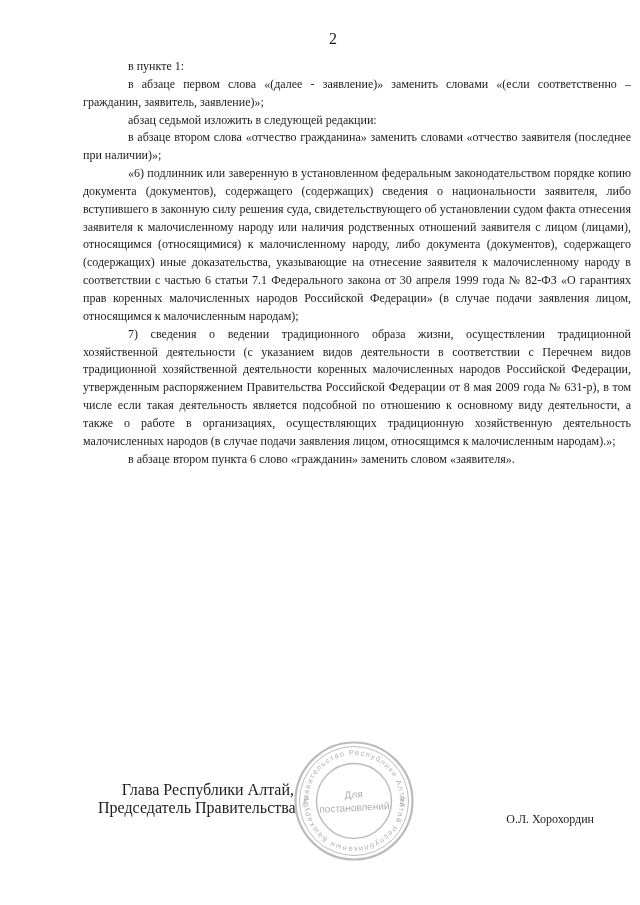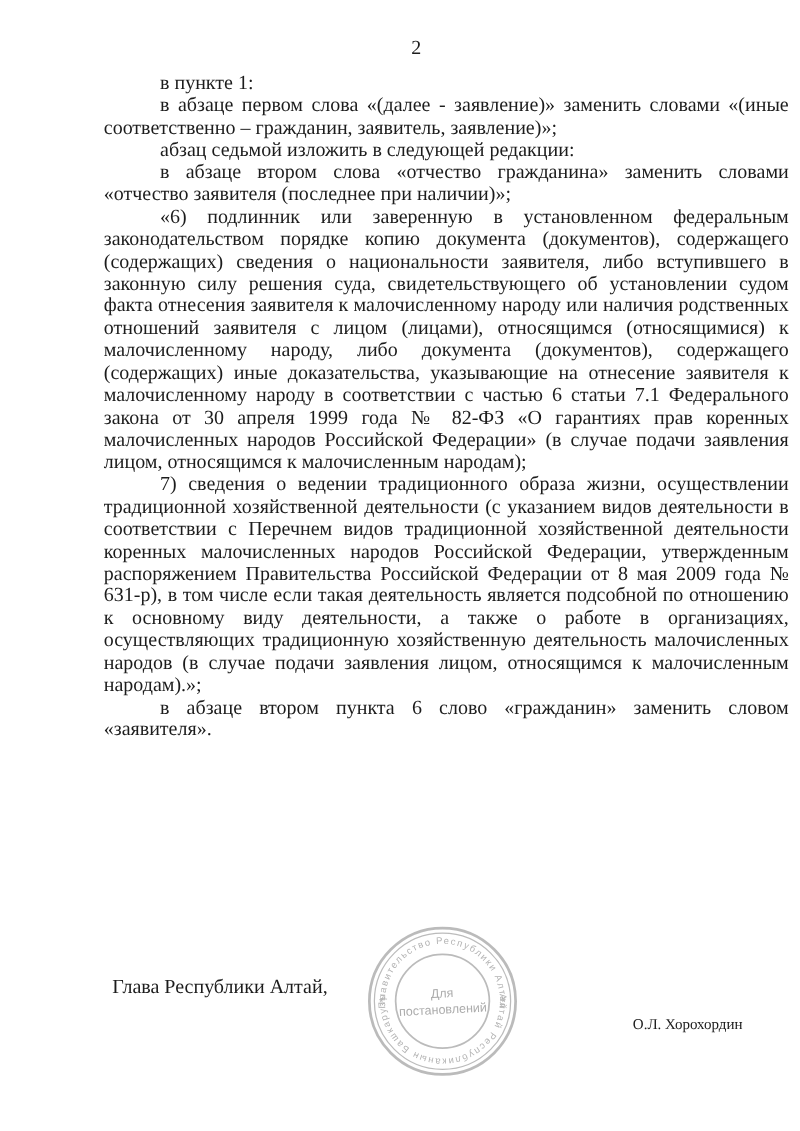--- a/index.html
+++ b/index.html
@@ -11,27 +11,27 @@
     font-family:"Liberation Serif","DejaVu Serif",serif;
     color:#1c1c1c;
     overflow:hidden;
   }
   .page-number{
     position:absolute;top:30px;left:83px;width:500px;
     text-align:center;font-size:16px;
   }
   .body-text{
     position:absolute;top:58px;left:83px;width:548px;
-    font-size:16px;line-height:17.85px;
+    font-size:12px;line-height:17.85px;
     text-align:justify;
   }
   .body-text p{margin:0;text-indent:45px;}
   .signature-block{
-    position:absolute;top:781px;left:78px;width:196px;
-    font-size:16px;line-height:18px;text-align:center;font-family:Liberation Serif, serif;
+    position:absolute;top:781px;left:98px;width:196px;
+    font-size:16px;line-height:18px;text-align:right;font-family:Liberation Serif, serif;
   }
   .signature-block div{white-space:nowrap;}
   .signatory-name{
     position:absolute;top:812px;right:46px;
     font-size:12px;white-space:nowrap;
   }
   .stamp{
     position:absolute;left:292px;top:739px;
     width:124px;height:124px;
     opacity:0.85;
@@ -45,30 +45,31 @@
 </style>
 </head>
 <body>
 
 <div class="page">
 
   <div class="page-number">2</div>
 
   <div class="body-text">
       <p>в пункте 1:</p>
-      <p>в абзаце первом слова «(далее - заявление)» заменить словами «(иные соответственно – гражданин, заявитель, заявление)»;</p>
+      <p>в абзаце первом слова «(далее - заявление)» заменить словами «(если соответственно – гражданин, заявитель, заявление)»;</p>
       <p>абзац седьмой изложить в следующей редакции:</p>
       <p>в абзаце втором слова «отчество гражданина» заменить словами «отчество заявителя (последнее при наличии)»;</p>
       <p>«6) подлинник или заверенную в установленном федеральным законодательством порядке копию документа (документов), содержащего (содержащих) сведения о национальности заявителя, либо вступившего в законную силу решения суда, свидетельствующего об установлении судом факта отнесения заявителя к малочисленному народу или наличия родственных отношений заявителя с лицом (лицами), относящимся (относящимися) к малочисленному народу, либо документа (документов), содержащего (содержащих) иные доказательства, указывающие на отнесение заявителя к малочисленному народу в соответствии с частью 6 статьи 7.1 Федерального закона от 30 апреля 1999 года № 82-ФЗ «О гарантиях прав коренных малочисленных народов Российской Федерации» (в случае подачи заявления лицом, относящимся к малочисленным народам);</p>
       <p>7) сведения о ведении традиционного образа жизни, осуществлении традиционной хозяйственной деятельности (с указанием видов деятельности в соответствии с Перечнем видов традиционной хозяйственной деятельности коренных малочисленных народов Российской Федерации, утвержденным распоряжением Правительства Российской Федерации от 8 мая 2009 года № 631-р), в том числе если такая деятельность является подсобной по отношению к основному виду деятельности, а также о работе в организациях, осуществляющих традиционную хозяйственную деятельность малочисленных народов (в случае подачи заявления лицом, относящимся к малочисленным народам).»;</p>
       <p>в абзаце втором пункта 6 слово «гражданин» заменить словом «заявителя».</p>
     </div>
 
   <div class="signature-block">
       <div>Глава Республики Алтай,</div>
+      <div>Председатель Правительства</div>
     </div>
 
   <div class="signatory-name">О.Л. Хорохордин</div>
 
   <svg class="stamp" viewBox="0 0 124 124">
     <circle cx="62" cy="62" r="58.5" stroke-width="2.2"></circle>
     <circle cx="62" cy="62" r="54.5" stroke-width="1"></circle>
     <circle cx="62" cy="62" r="37.5" stroke-width="1.4"></circle>
 
     <defs>

